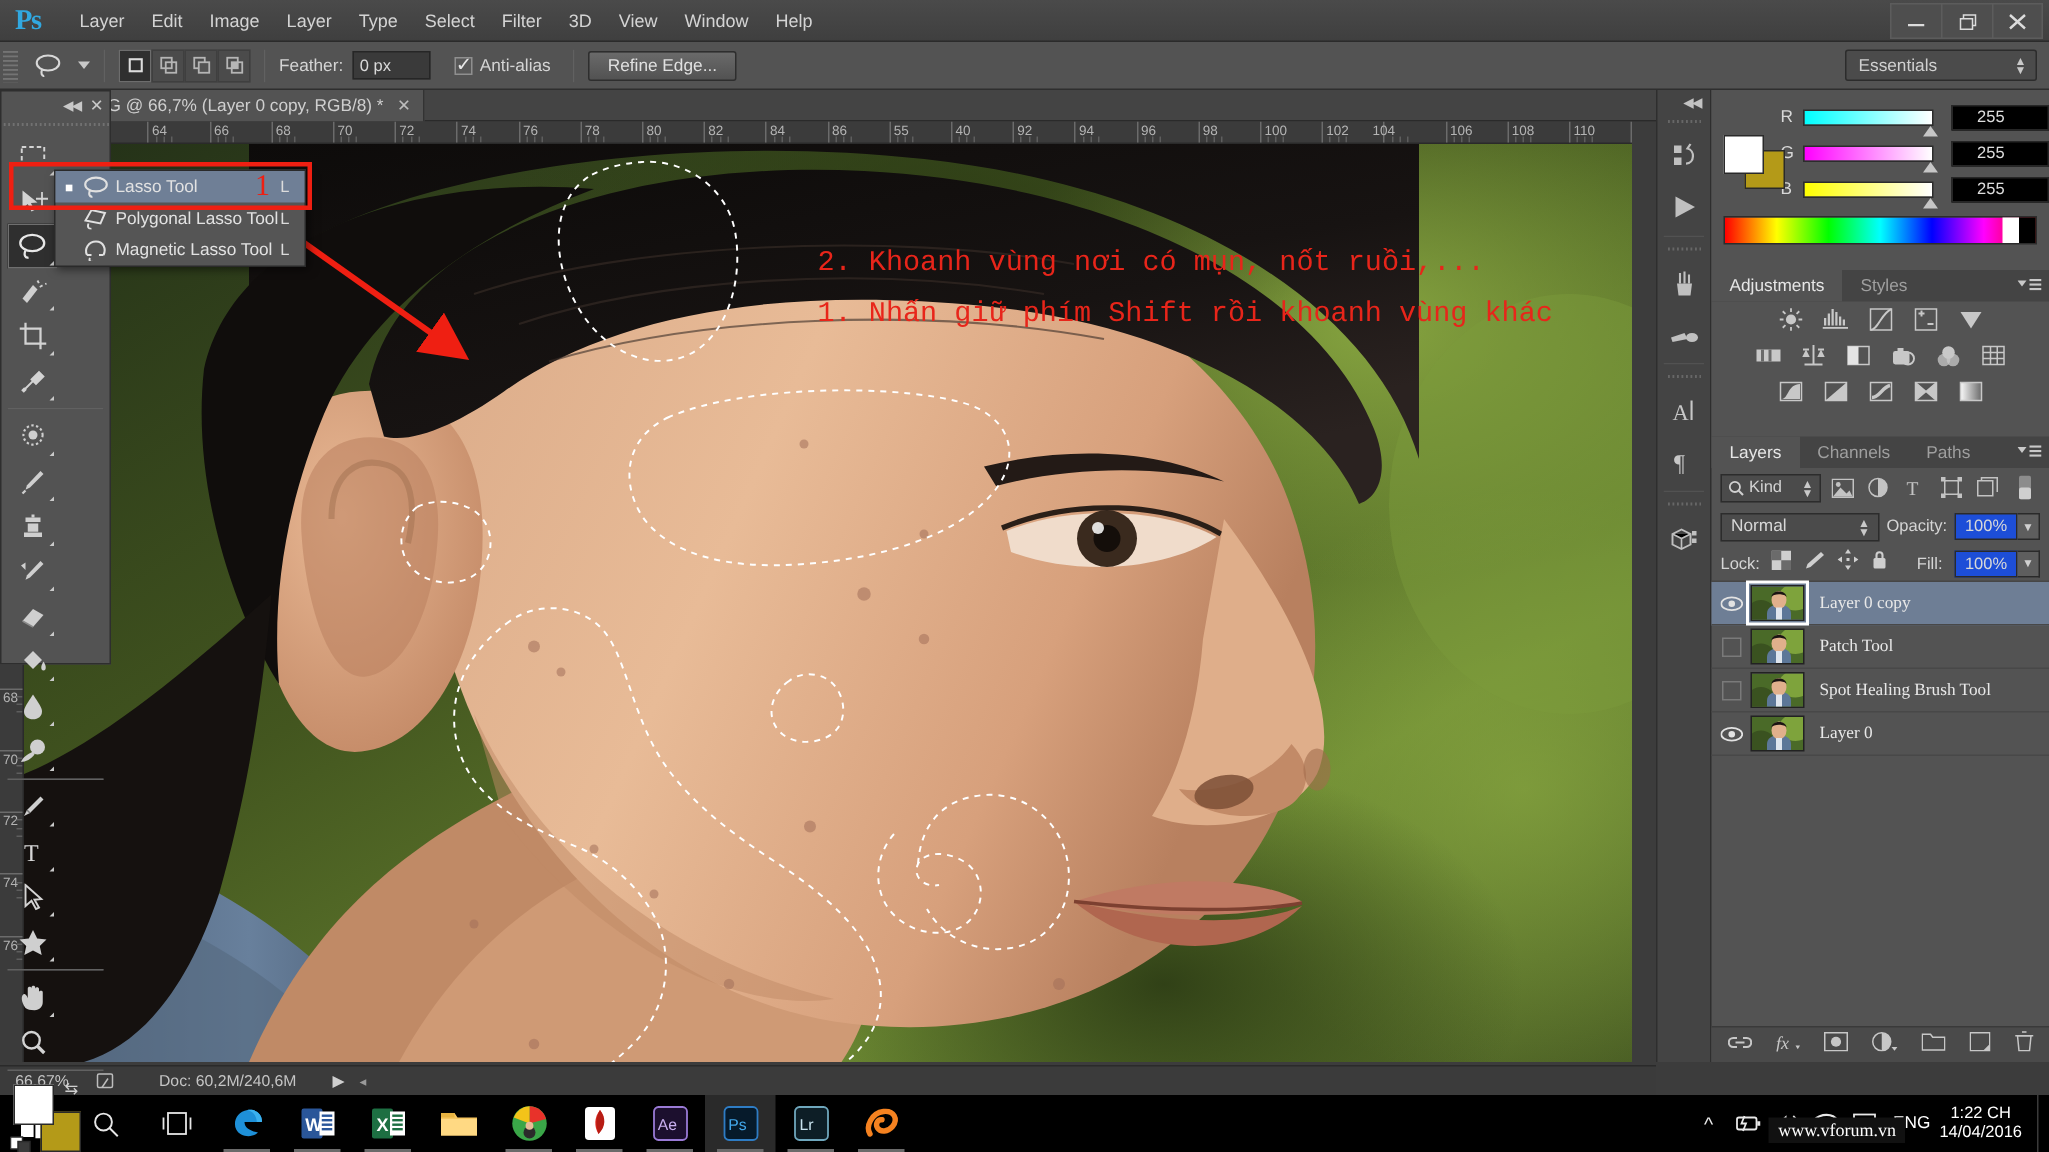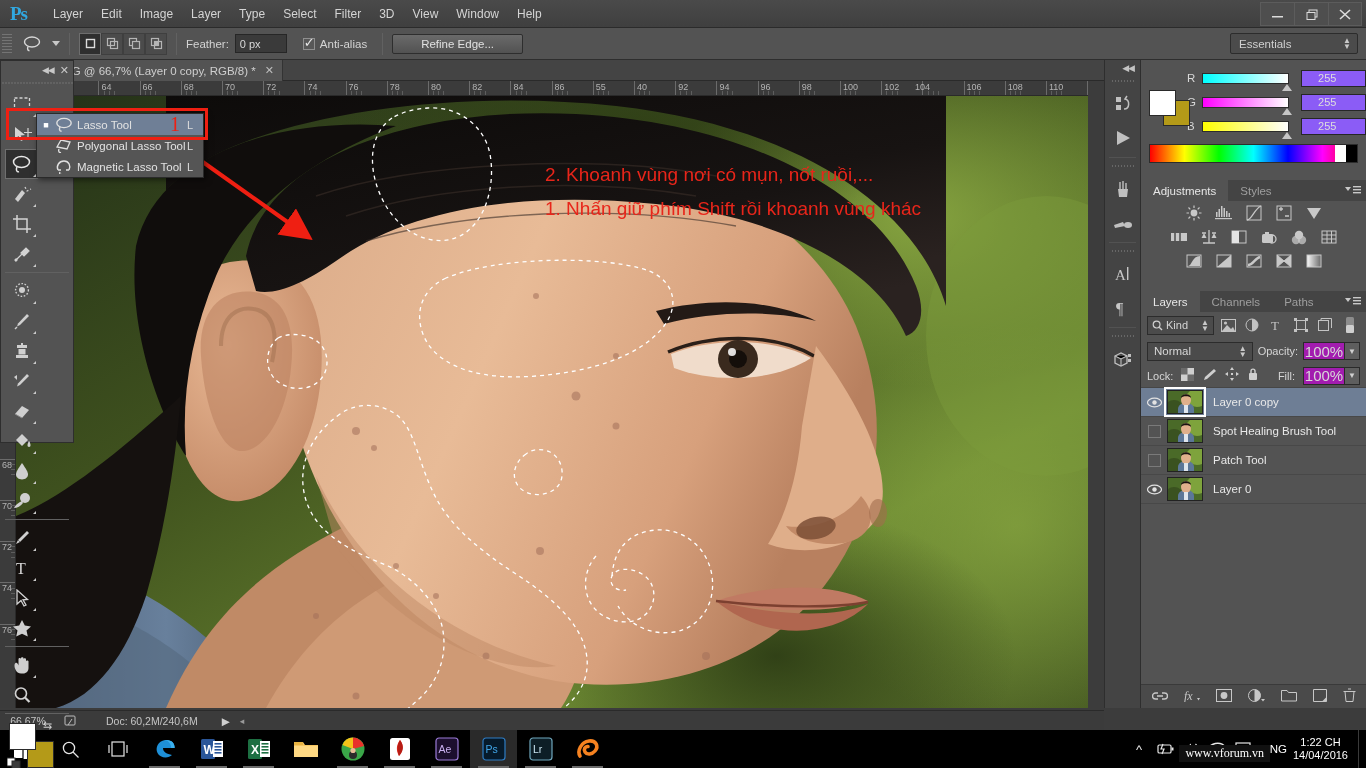--- a/index.html
+++ b/index.html
@@ -32,21 +32,21 @@
   .selmodes { display:flex; }
   .selmode { width:22px; height:22px; border:1px solid #3f3f3f; background:#4b4b4b;
     display:flex; align-items:center; justify-content:center; }
   .selmode.active { background:#2f2f2f; border-color:#6d6d6d; }
   .ob-label { color:#d4d4d4; font-size:11.5px; margin-right:6px; }
   .ob-input { width:52px; height:19px; background:#3a3a3a; border:1px solid #262626; color:#d9d9d9;
     font-size:11px; padding:2px 4px; line-height:15px; }
   .chk { width:12px;height:12px;border:1px solid #8f8f8f; background:#585858; margin-right:5px;
     position:relative; }
   .chk.on::after { content:"✓"; position:absolute; left:0px; top:-4px; color:#e8e8e8; font-size:13px; }
-  .btn3d { height:20px; padding:0 28px; background:linear-gradient(#6a6a6a,#525252);
+  .btn3d { height:20px; padding:0 12px; background:linear-gradient(#6a6a6a,#525252);
     border:1px solid #2e2e2e; color:#e0e0e0; font-size:11.5px; display:flex; align-items:center;
     border-radius:2px; }
   .ws-select { position:absolute; right:8px; top:5px; width:128px; height:21px; background:#4b4b4b;
     border:1px solid #2c2c2c; color:#d0d0d0; font-size:11.5px; display:flex; align-items:center;
     padding-left:8px; border-radius:2px;}
   .spin { position:absolute; right:6px; top:4px; color:#c9c9c9; font-size:8px; line-height:6px; text-align:center; }
 
   
   .tabstrip { position:absolute; left:0; top:60px; width:1104px; height:21px; background:#444; border-bottom:1px solid #2a2a2a; }
   .doctab { position:absolute; left:40px; top:0; height:21px; background:#535353; color:#cfcfcf;
@@ -107,21 +107,21 @@
   .fly-item.active { background:#6f7f96; }
   .fly-dot { width:10px; text-align:center; color:#fff; font-size:9px; }
   .fly-ic { width:26px; display:flex; align-items:center; justify-content:center; }
   .fly-key { margin-left:auto; margin-right:10px; color:#dcdcdc; font-size:11px; }
   .redbox { position:absolute; left:6px; top:108px; width:202px; height:32px; border:3px solid #ef1f12; z-index:70; }
   .step1 { position:absolute; left:170px; top:113px; color:#ef1f12; font-size:20px; z-index:71;
     font-family:"Liberation Serif", serif; }
 
   
   .anno { position:absolute; color:#e8251a; font-size:19px; z-index:30; white-space:nowrap;
-    font-family:Liberation Sans, sans-serif; }
+    font-family:Liberation Mono, monospace; }
 
   
   .dock-rail { position:absolute; right:226px; top:60px; width:36px; height:648px; background:#444;
     border-left:1px solid #2e2e2e; }
   .rail-grip { height:8px; margin:4px 6px 2px 6px;
     background-image:repeating-linear-gradient(90deg,#8a8a8a 0 1px, transparent 1px 3px);
     background-size:3px 2px; background-repeat:repeat-x; background-position:center; opacity:.5; }
   .rail-ic { height:34px; display:flex; align-items:center; justify-content:center; color:#bfbfbf; }
   .rail-sep { height:1px; background:#353535; border-bottom:1px solid #525252; margin:2px 4px; }
 
@@ -131,55 +131,55 @@
   .ptab { height:21px; padding:0 12px; display:flex; align-items:center; color:#9f9f9f; font-size:11.5px; }
   .ptab.active { background:#535353; color:#e6e6e6; }
   .pmenu { position:absolute; right:5px; top:5px; color:#c9c9c9; font-size:10px; }
   .pbody { background:#535353; }
 
   .colrow { display:flex; align-items:center; height:24px; margin-left:46px; }
   .colrow .ch { width:16px; color:#d8d8d8; font-size:11.5px; }
   .slider { width:96px; height:11px; border:1px solid #2c2c2c; position:relative; }
   .slthumb { position:absolute; right:-4px; top:10px; width:0;height:0;
     border-left:5px solid transparent;border-right:5px solid transparent;border-bottom:7px solid #c6c6c6; }
-  .colval { width:68px; height:17px; background:#8b5cf6; border:1px solid #262626; color:#ddd;
+  .colval { width:68px; height:17px; background:#000000; border:1px solid #262626; color:#ddd;
     font-size:11px; margin-left:12px; padding:1px 16px; }
   .colswatch { position:absolute; left:8px; top:30px; width:42px; height:36px; }
   .spectrum { margin:6px 8px 0 8px; height:19px; border:1px solid #2c2c2c; position:relative;
     background:linear-gradient(90deg,#ff0000,#ffff00,#00ff00,#00ffff,#0000ff,#ff00ff,#ff0000); }
   .spec-w { position:absolute; right:11px; top:0; width:11px; height:100%; background:#fff; }
   .spec-b { position:absolute; right:0; top:0; width:11px; height:100%; background:#000; }
 
   .adj-title { color:#e6e6e6; font-size:11.5px; font-weight:bold; padding:6px 0 4px 8px; }
   .adj-row { display:flex; justify-content:center; gap:10px; padding:3px 0; }
   .adj-ic { width:20px; height:18px; display:flex; align-items:center; justify-content:center; color:#c4c4c4; }
 
   .lay-toolrow { height:26px; display:flex; align-items:center; padding:0 6px; gap:4px; }
   .kind-sel { width:72px; height:19px; background:#4b4b4b; border:1px solid #2c2c2c; color:#d3d3d3;
     font-size:11px; display:flex; align-items:center; padding-left:4px; position:relative; }
   .filt-ic { width:22px; height:19px; display:flex; align-items:center; justify-content:center; color:#c0c0c0; }
   .blend-row { height:26px; display:flex; align-items:center; padding:0 6px; gap:5px; }
   .blend-sel { width:110px; height:19px; background:#4b4b4b; border:1px solid #2c2c2c; color:#d7d7d7;
     font-size:11.5px; display:flex; align-items:center; padding-left:6px; position:relative; }
   .small-lbl { color:#d5d5d5; font-size:11px; }
-  .num-box { width:42px; height:18px; background:#a21caf; border:1px solid #2a2a2a; color:#d8d8d8;
-    font-size:15px; display:flex; align-items:center; justify-content:center; }
+  .num-box { width:42px; height:18px; background:#1d4ed8; border:1px solid #2a2a2a; color:#d8d8d8;
+    font-size:11px; display:flex; align-items:center; justify-content:center; }
   .num-arrow { width:15px; height:18px; background:#5e5e5e; border:1px solid #2a2a2a; border-left:none;
     color:#d0d0d0; font-size:8px; display:flex; align-items:center; justify-content:center; }
   .lock-row { height:24px; display:flex; align-items:center; padding:0 6px; gap:8px;
     border-bottom:1px solid #464646; }
 
   .layer-row { height:29px; display:flex; align-items:center; border-bottom:1px solid #484848;
     position:relative; }
   .layer-row.sel { background:#6e7e95; }
   .eye { width:26px; display:flex; align-items:center; justify-content:center; color:#d8d8d8; font-size:12px; }
   .eye-box { width:13px; height:13px; border:1px solid #7a7a7a; }
   .lthumb { width:36px; height:24px; border:1px solid #222; position:relative; overflow:hidden; }
   .lthumb.selected { outline:2px solid #fff; outline-offset:1px; }
-  .lname { margin-left:10px; color:#e8e8e8; font-size:11.5px; }
+  .lname { margin-left:10px; color:#e8e8e8; font-size:11.5px;font-family:Liberation Serif, serif; }
   .lay-bottom { position:absolute; bottom:0; left:0; width:226px; height:24px; background:#4a4a4a;
     border-top:1px solid #3a3a3a; display:flex; align-items:center; justify-content:center; gap:16px; color:#c7c7c7; }
 
   
   .taskbar { position:absolute; left:0; bottom:0; width:1366px; height:38px; background:#000; display:flex; align-items:center; }
   .tb-item { width:47px; height:38px; display:flex; align-items:center; justify-content:center; position:relative; }
   .tb-item.running::after { content:""; position:absolute; bottom:0; left:8px; width:31px; height:2px; background:#6a6a6a;}
   .tb-item.active { background:#2a2a2a; }
   .tray { position:absolute; right:0; bottom:0; height:38px; display:flex; align-items:center; color:#fff; }
   .tray-ic { width:26px; display:flex; align-items:center; justify-content:center; color:#e8e8e8; font-size:13px; }
@@ -1241,36 +1241,36 @@
           </div>
           <div class="lthumb"><svg width="36" height="24" viewBox="0 0 36 24">
               <rect width="36" height="24" fill="#4a6a28"></rect>
               <ellipse cx="29" cy="7" rx="11" ry="9" fill="#7ea33c"></ellipse>
               <ellipse cx="6" cy="17" rx="9" ry="8" fill="#3a5220"></ellipse>
               <path d="M10 24 L10 18 C10 14 14 12 18 12 C22 12 26 14 26 18 L26 24 Z" fill="#5c7798"></path>
               <ellipse cx="18" cy="9" rx="5" ry="6" fill="#e0b08c"></ellipse>
               <path d="M13 7 C13 2 23 2 23 7 C22 4.5 14 4.5 13 7 Z" fill="#1a1412"></path>
               <rect x="16" y="14" width="4" height="10" fill="#dfe6ee"></rect>
             </svg></div>
-          <div class="lname">Spot Healing Brush Tool</div>
+          <div class="lname">Patch Tool</div>
         </div>
         <div class="layer-row">
           <div class="eye">
             <span class="eye-box"></span>
           </div>
           <div class="lthumb"><svg width="36" height="24" viewBox="0 0 36 24">
               <rect width="36" height="24" fill="#4a6a28"></rect>
               <ellipse cx="29" cy="7" rx="11" ry="9" fill="#7ea33c"></ellipse>
               <ellipse cx="6" cy="17" rx="9" ry="8" fill="#3a5220"></ellipse>
               <path d="M10 24 L10 18 C10 14 14 12 18 12 C22 12 26 14 26 18 L26 24 Z" fill="#5c7798"></path>
               <ellipse cx="18" cy="9" rx="5" ry="6" fill="#e0b08c"></ellipse>
               <path d="M13 7 C13 2 23 2 23 7 C22 4.5 14 4.5 13 7 Z" fill="#1a1412"></path>
               <rect x="16" y="14" width="4" height="10" fill="#dfe6ee"></rect>
             </svg></div>
-          <div class="lname">Patch Tool</div>
+          <div class="lname">Spot Healing Brush Tool</div>
         </div>
         <div class="layer-row">
           <div class="eye">
             <svg width="15" height="11">
               <ellipse cx="7.5" cy="5.5" rx="7" ry="4.3" fill="none" stroke="#e2e2e2" stroke-width="1.2"></ellipse>
               <circle cx="7.5" cy="5.5" r="2.2" fill="#e2e2e2"></circle>
             </svg>
           </div>
           <div class="lthumb"><svg width="36" height="24" viewBox="0 0 36 24">
               <rect width="36" height="24" fill="#4a6a28"></rect>

